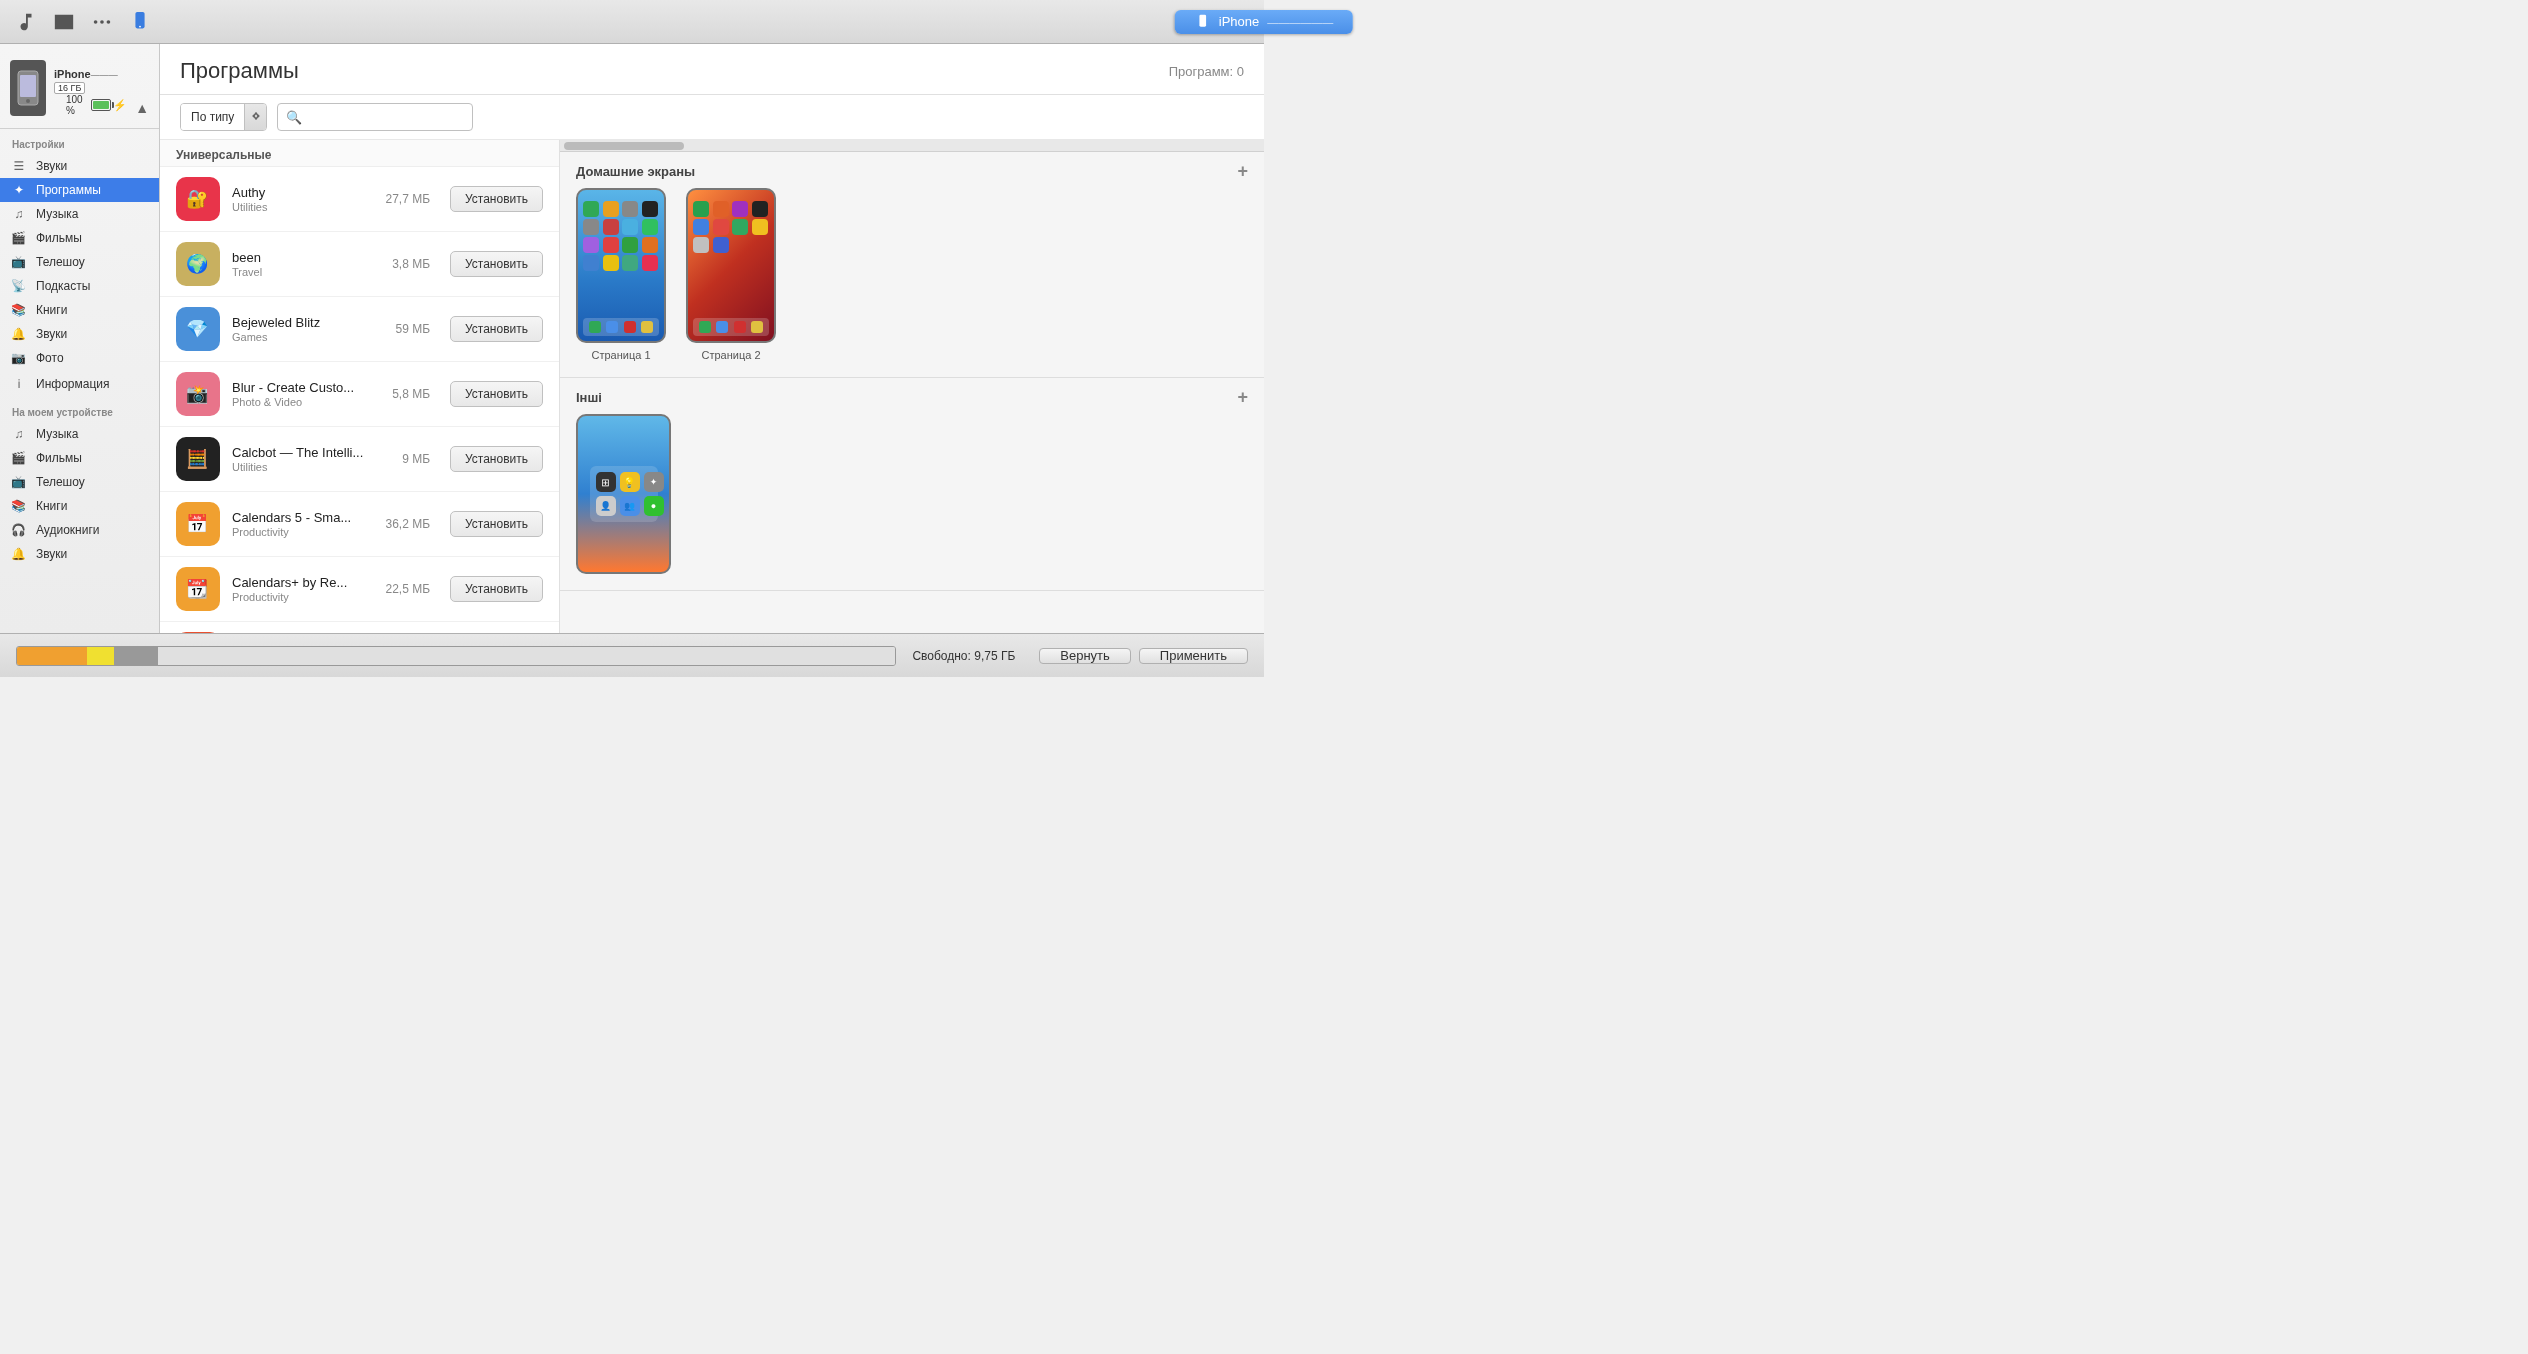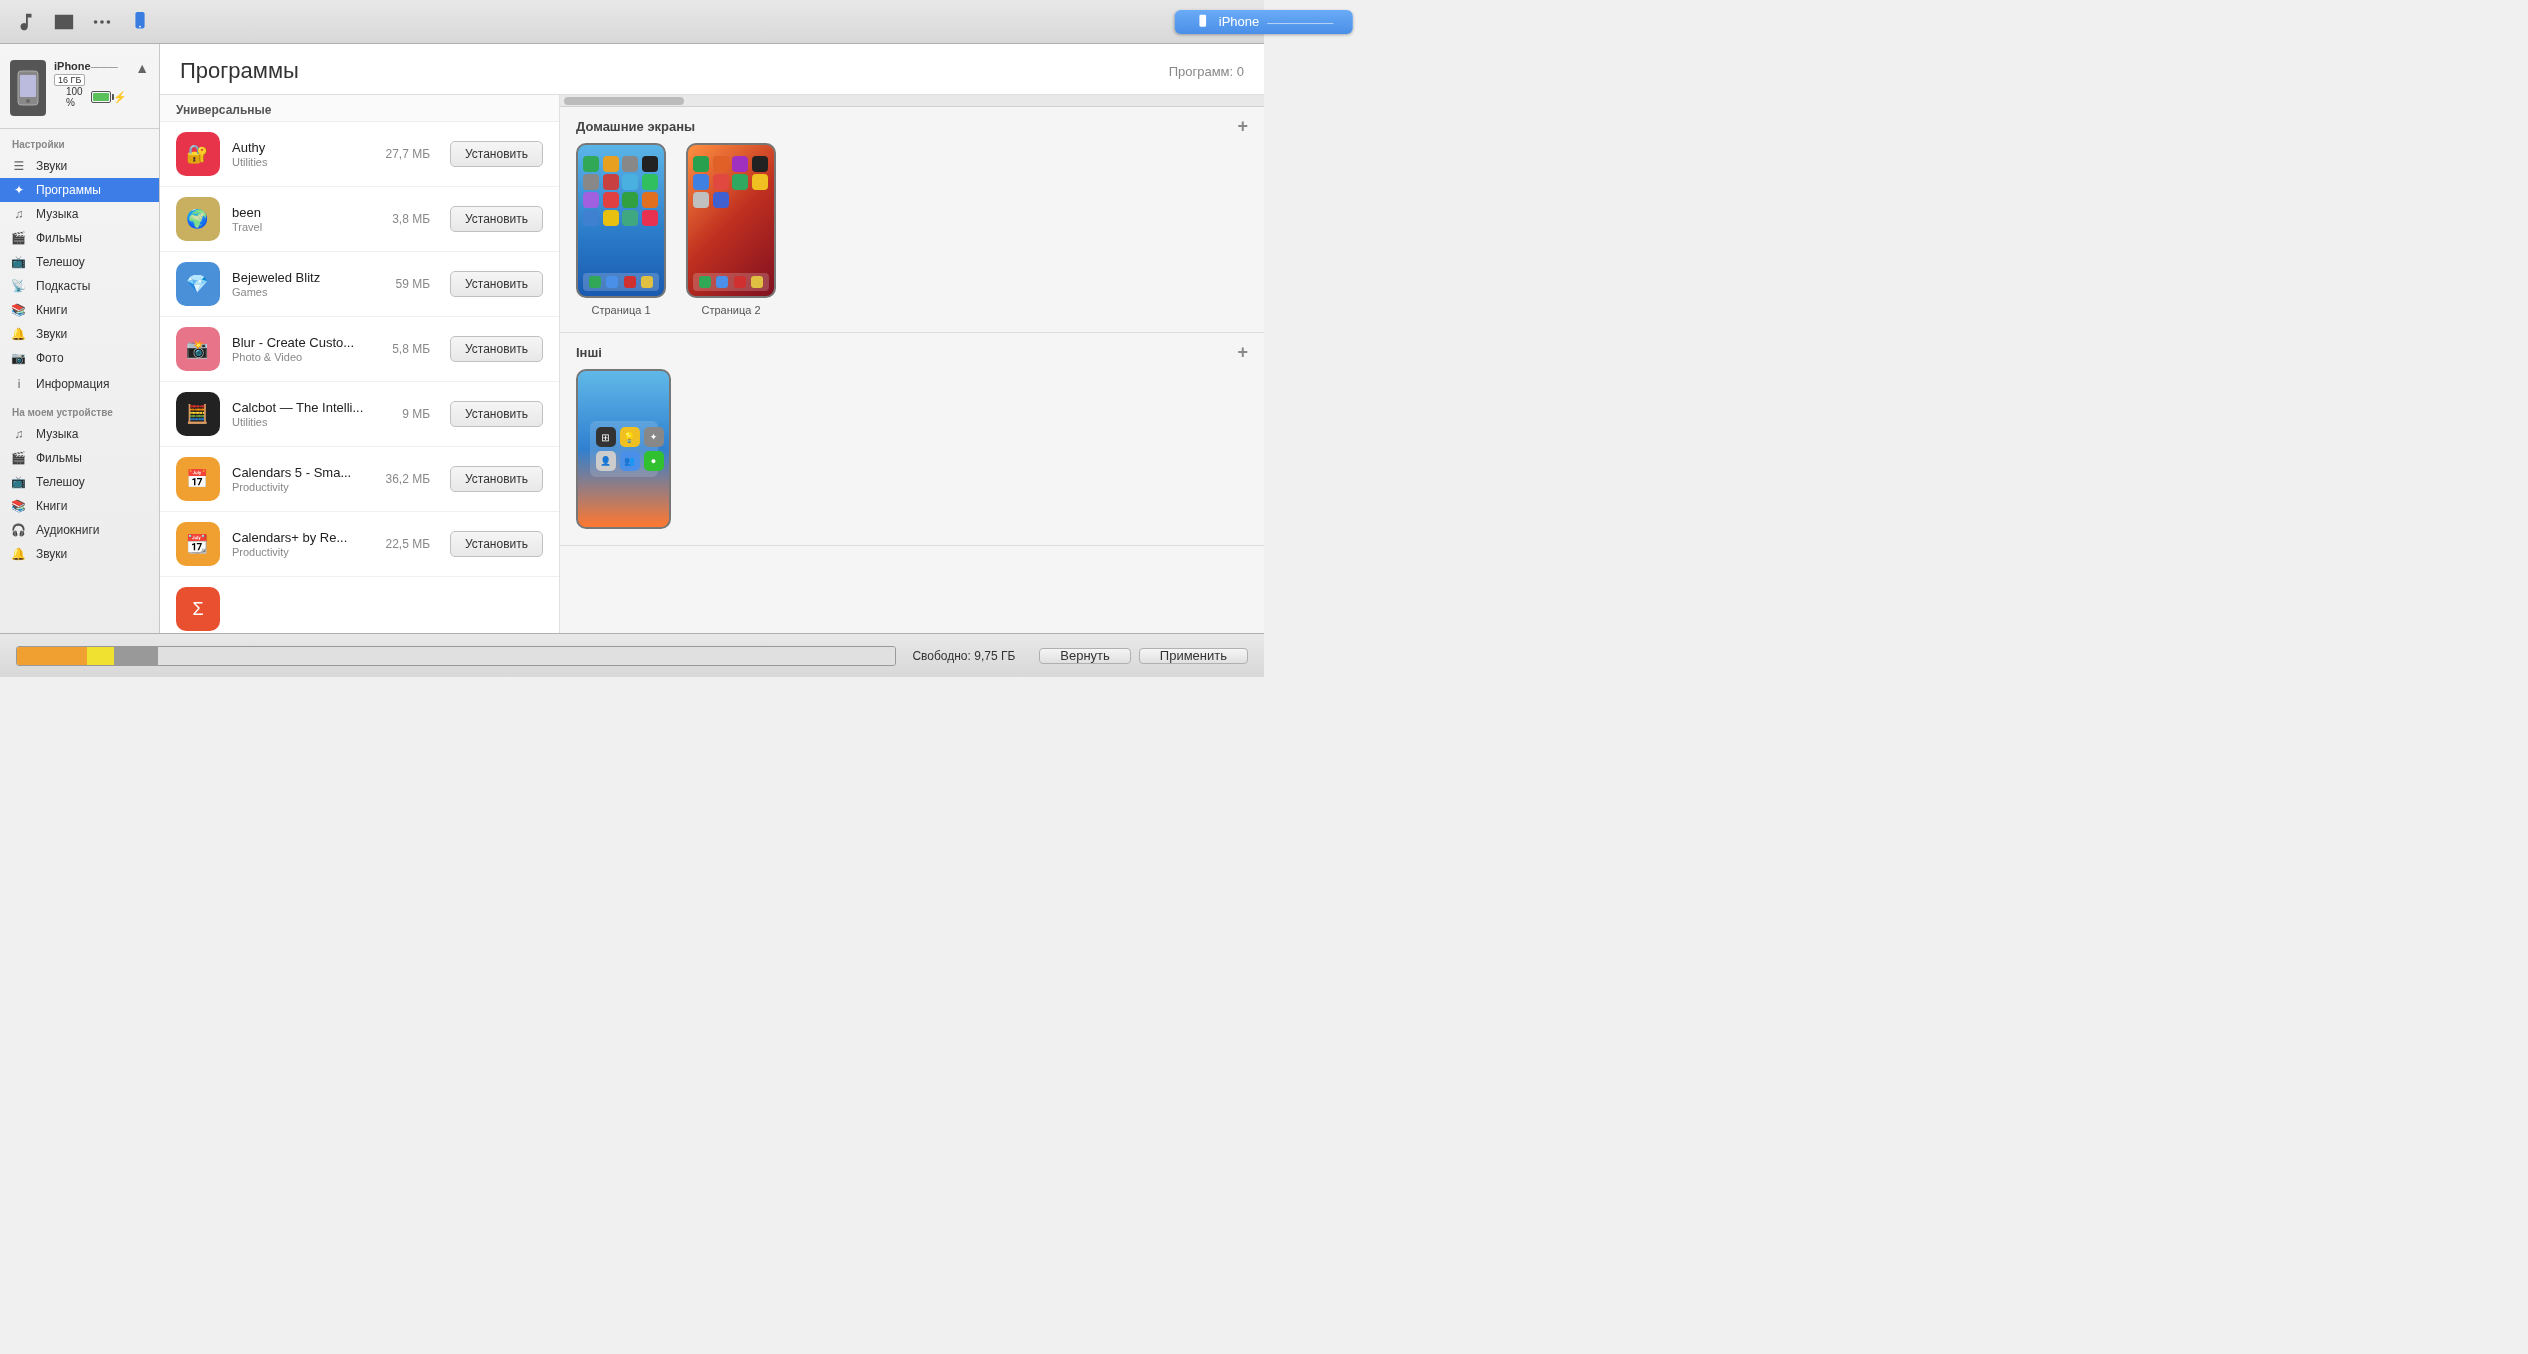--- a/index.html
+++ b/index.html
@@ -37,21 +37,21 @@
     .sidebar {
       width: 160px;
       background: linear-gradient(to bottom, #f5f5f5, #ececec);
       border-right: 1px solid #c8c8c8;
       flex-shrink: 0;
       overflow-y: auto;
       padding-top: 8px;
     }
     .device-section {
       padding: 8px 10px 12px;
-      display: flex; align-items: flex-start; gap: 8px;
+      display: flex; align-items: flex-end; gap: 8px;
       border-bottom: 1px solid #d0d0d0;
     }
     .device-icon { width: 36px; height: 56px; background: #555; border-radius: 4px; flex-shrink: 0; display: flex; align-items: center; justify-content: center; }
     .device-info { flex: 1; }
     .device-name { font-size: 11px; font-weight: 600; color: #333; }
     .device-storage { display: flex; align-items: center; gap: 4px; margin-top: 2px; }
     .storage-badge { background: white; border: 1px solid #aaa; border-radius: 2px; font-size: 9px; padding: 0 3px; color: #333; }
     .battery-area { display: flex; align-items: center; gap: 2px; font-size: 10px; color: #333; margin-left: 12px; }
     .battery-icon { width: 24px; height: 12px; border: 1.5px solid #555; border-radius: 2px; position: relative; display: inline-flex; align-items: center; padding: 1px; }
     .battery-icon::after { content: ''; width: 2px; height: 6px; background: #555; position: absolute; right: -4px; border-radius: 0 1px 1px 0; }
@@ -317,20 +317,35 @@
     </div>
   </div>
 
   <div class="content">
 
     <div class="apps-header">
       <h2 class="apps-title">Программы</h2>
       <span class="apps-count">Программ: 0</span>
     </div>
 
+    <div class="filter-bar">
+      <div class="filter-select">
+        <span class="filter-select-text">По типу</span>
+        <div class="filter-select-arrow">
+          <svg width="10" height="10" viewBox="0 0 10 10">
+              <path d="M2 3l3 4 3-4" stroke="#666" stroke-width="1.5" fill="none"></path>
+              <path d="M2 7l3-4 3 4" stroke="#666" stroke-width="1.5" fill="none" transform="translate(0,-2)"></path>
+            </svg>
+        </div>
+      </div>
+      <div class="search-box">
+        <span class="search-icon">🔍</span>
+        <input type="text" style="border: none; outline: none; font-size: 12px; width: 100%; background: transparent;">
+      </div>
+    </div>
 
     <div class="apps-split">
 
       <div class="app-list">
         <div class="app-list-section-header">Универсальные</div>
 
         <div id="app-list-items">
             <div class="app-row">
       <div class="app-icon-img" style="background:#e8344a; font-size:18px; color:white; display:flex; align-items:center; justify-content:center;">🔐</div>
       <div class="app-info">

